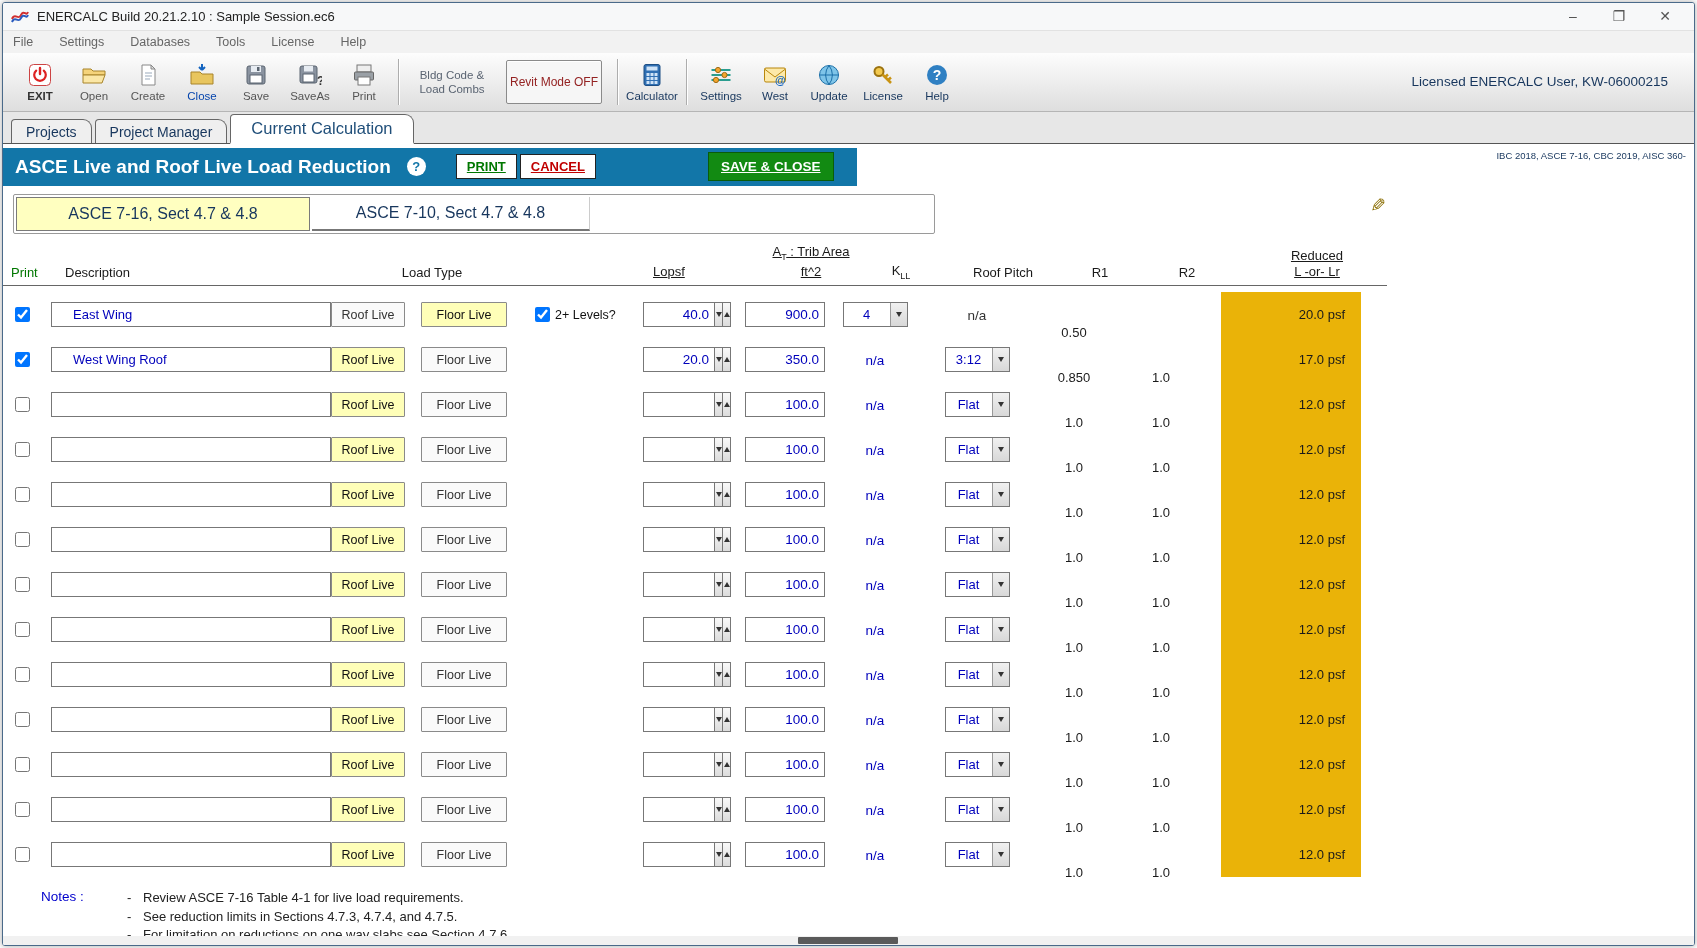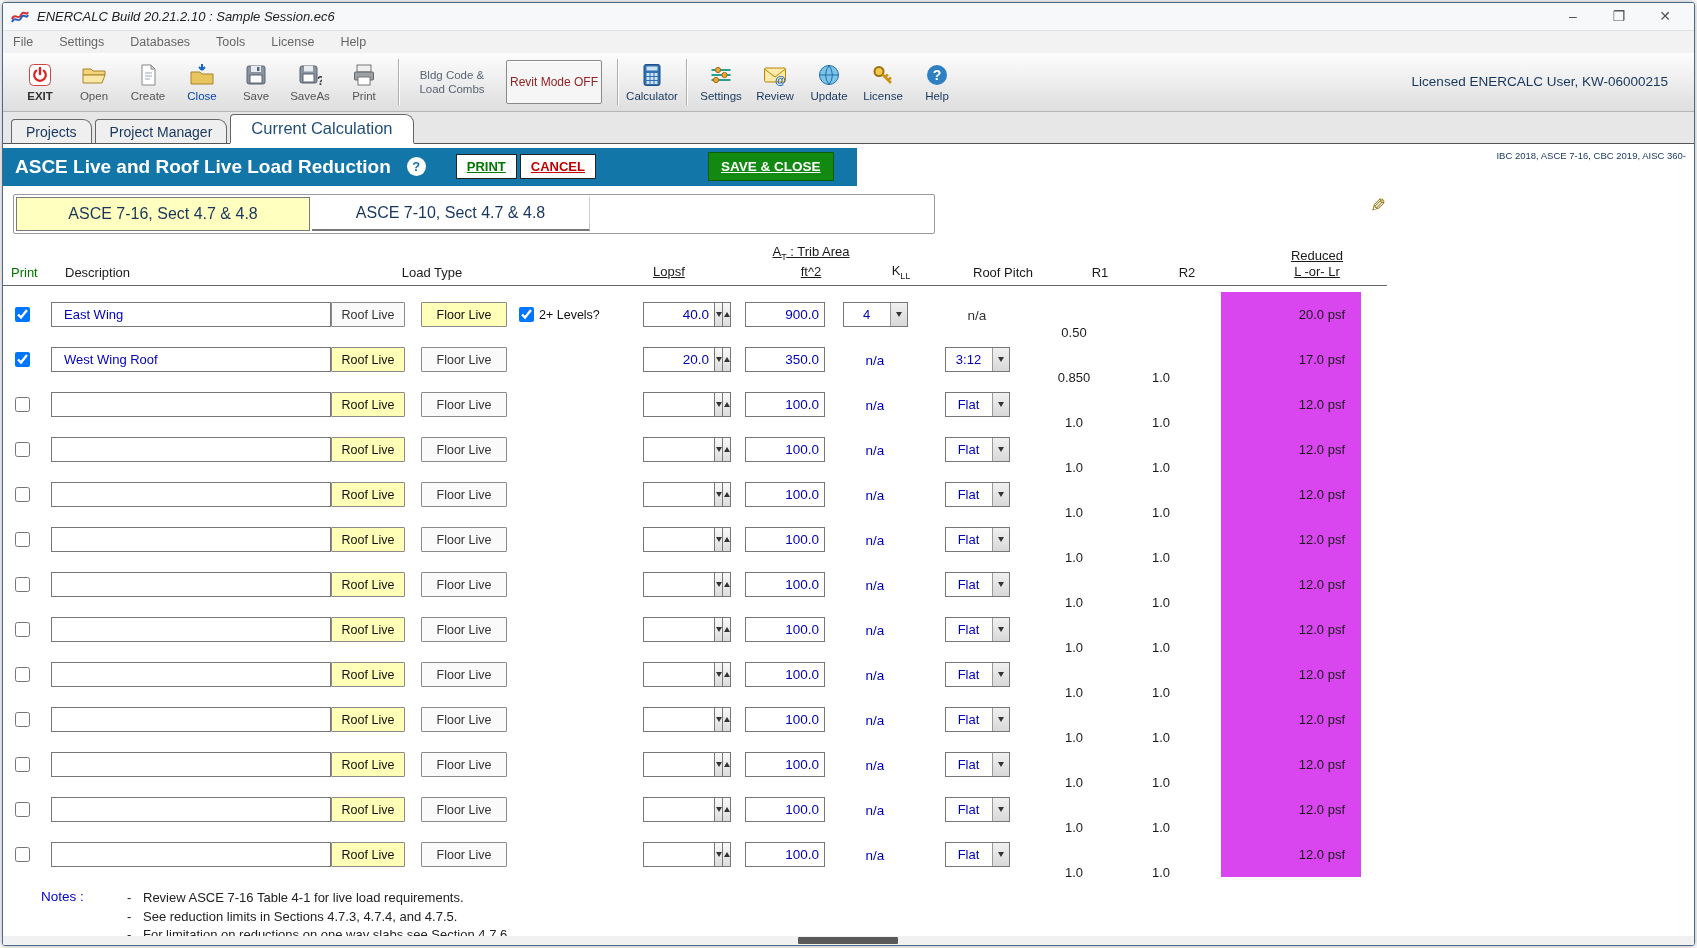--- a/index.html
+++ b/index.html
@@ -6,21 +6,21 @@
   html,body { background:#ffffff; font-family:"Liberation Sans", sans-serif; }
   .window {
     width: 1693px; height: 944px; margin: 2px;
     border: 1px solid #4a6a8a; box-shadow: 0 0 6px rgba(0,0,0,.35);
     display: flex; flex-direction: column; overflow: hidden; background:#fff;
     border-radius: 3px;
   }
   
   .titlebar { height: 28px; background:#f7f8f9; display:flex; align-items:center; padding:0 6px 0 8px; border-bottom:1px solid #e2e2e2; }
   .app-logo { display:flex; margin-right:8px; }
-  .title-text { font-size:13px; color:#222;font-style:italic; }
+  .title-text { font-size:13px; color:#222; }
   .win-controls { margin-left:auto; display:flex; }
   .win-btn { width:46px; text-align:center; font-size:14px; color:#555; cursor:default; }
   
   .menubar { height: 22px; background:#f2f2f2; display:flex; align-items:center; padding-left:10px; }
   .menu-item { font-size:12.5px; color:#666; margin-right:26px; }
   
   .toolbar { height:60px; background:linear-gradient(#fdfdfd,#dedede); border-bottom:1px solid #b5b5b5; display:flex; align-items:center; padding:0 10px; }
   .tb-btn { width:54px; height:54px; display:flex; flex-direction:column; align-items:center; justify-content:center; gap:2px; }
   .tb-icon { height:26px; display:flex; align-items:center; }
   .tb-label { font-size:11.5px; color:#555; white-space:nowrap; }
@@ -73,38 +73,38 @@
   .col-trib { width:80px; margin-left:14px; flex:0 0 auto; }
   .col-kll { width:100px; flex:0 0 auto; text-align:center; }
   .col-pitch { width:104px; flex:0 0 auto; text-align:center; }
   .col-r1 { width:90px; flex:0 0 auto; text-align:center; }
   .col-r2 { width:84px; flex:0 0 auto; text-align:center; }
   .col-reduced { width:140px; margin-left:18px; flex:0 0 auto; }
   .rows { margin-top:6px; }
   .trow { display:flex; align-items:center; height:45px; padding-left:8px; width:1384px; }
   .trow .col-print { display:flex; align-items:center; padding-left:4px; }
   input[type="checkbox"] { width:15px; height:15px; }
-  .desc-input { width:100%; height:25px; border:1px solid #777; font-size:13px; color:#0000bb; padding:0 12px; font-family:inherit; background:#fff; }
+  .desc-input { width:100%; height:25px; border:1px solid #777; font-size:13px; color:#0000bb; padding:0 21px; font-family:inherit; background:#fff; }
   .lt-btn { width:100%; height:25px; border:1px solid #8a8a8a; background:#fafafa; color:#333; font-size:12.5px; font-family:inherit; border-radius:1px; }
   .lt-btn.active { background:#ffffb8; color:#111; }
-  .levels2 { display:inline-flex; align-items:center; gap:5px; margin-left:12px; font-size:12.5px; color:#111; }
+  .levels2 { display:inline-flex; align-items:center; gap:5px; margin-left:28px; font-size:12.5px; color:#111; }
   .num-input { height:25px; border:1px solid #777; text-align:right; color:#0000bb; font-size:13.5px; padding:0 5px; font-family:inherit; background:#fff; }
   .num-input.lo { width:72px;margin-left:16px; }
   .num-input.trib { width:80px; }
   .spin-btn { width:15px; height:25px; display:flex; align-items:center; justify-content:center;
               background:linear-gradient(#f9f9f9,#dcdcdc); border:1px solid #777; margin-left:-1px; }
   .tri-down { width:0; height:0; border-left:3.5px solid transparent; border-right:3.5px solid transparent; border-top:5px solid #333; }
   .tri-up { width:0; height:0; border-left:3.5px solid transparent; border-right:3.5px solid transparent; border-bottom:5px solid #333; }
   .dropdown { display:none; height:25px; border:1px solid #777; background:#fff; align-items:center; }
   .dd-value { width:46px; text-align:center; color:#0000bb; font-size:13px; }
   .dd-btn { width:17px; height:100%; background:linear-gradient(#f0f0f0,#d8d8d8); border-left:1px solid #999; display:flex; align-items:center; justify-content:center; }
   .na-blue { color:#0000bb; font-size:13.5px; }
   .na-dark { color:#333; font-size:13.5px; }
   .rv { color:#1a1a1a; font-size:13px;margin-top:36px; }
-  .trow .col-reduced { align-self:stretch; background:#d946ef; display:flex; align-items:center; justify-content:flex-end; padding-right:16px; color:#1a1a1a; font-size:13px; }
+  .trow .col-reduced { align-self:stretch; background:#eab308; display:flex; align-items:center; justify-content:flex-end; padding-right:16px; color:#1a1a1a; font-size:13px; }
   
   .notes { display:flex; margin:12px 0 0 14px; }
   .notes-label { color:#0000cc; font-size:13.5px; width:86px; flex:0 0 auto;margin-left:24px; }
   .note-line { display:flex; font-size:13px; color:#222; line-height:18.5px; }
   .dash { width:16px; flex:0 0 auto; }
   
   .hscroll { position:absolute; bottom:0; left:0; right:0; height:9px; background:#f1f1f1; }
   .hscroll-thumb { position:absolute; left:47%; top:1px; width:100px; height:7px; background:#5a5a5a; border-radius:1px; }
 </style>
 </head>
@@ -258,21 +258,21 @@
       <span class="tb-label navy">Settings</span>
     </div>
     <div class="tb-btn">
       <span class="tb-icon">
         <svg width="24" height="24" viewBox="0 0 24 24">
             <rect x="1.5" y="5" width="21" height="14" rx="1.5" fill="#fde9a8" stroke="#b8860b"></rect>
             <path d="M1.5 6l10.5 8L22.5 6" fill="none" stroke="#b8860b"></path>
             <text x="12" y="21" font-size="11" font-weight="bold" fill="#1565c0">@</text>
           </svg>
       </span>
-      <span class="tb-label navy">Review</span>
+      <span class="tb-label navy">West</span>
     </div>
     <div class="tb-btn">
       <span class="tb-icon">
         <svg width="24" height="24" viewBox="0 0 24 24">
             <circle cx="12" cy="12" r="9.5" fill="#7ec4e8" stroke="#1b6fa8"></circle>
             <path d="M2.5 12h19M12 2.5a15 15 0 0 1 0 19M12 2.5a15 15 0 0 0 0 19" stroke="#1b6fa8" fill="none"></path>
           </svg>
       </span>
       <span class="tb-label navy">Update</span>
     </div>

